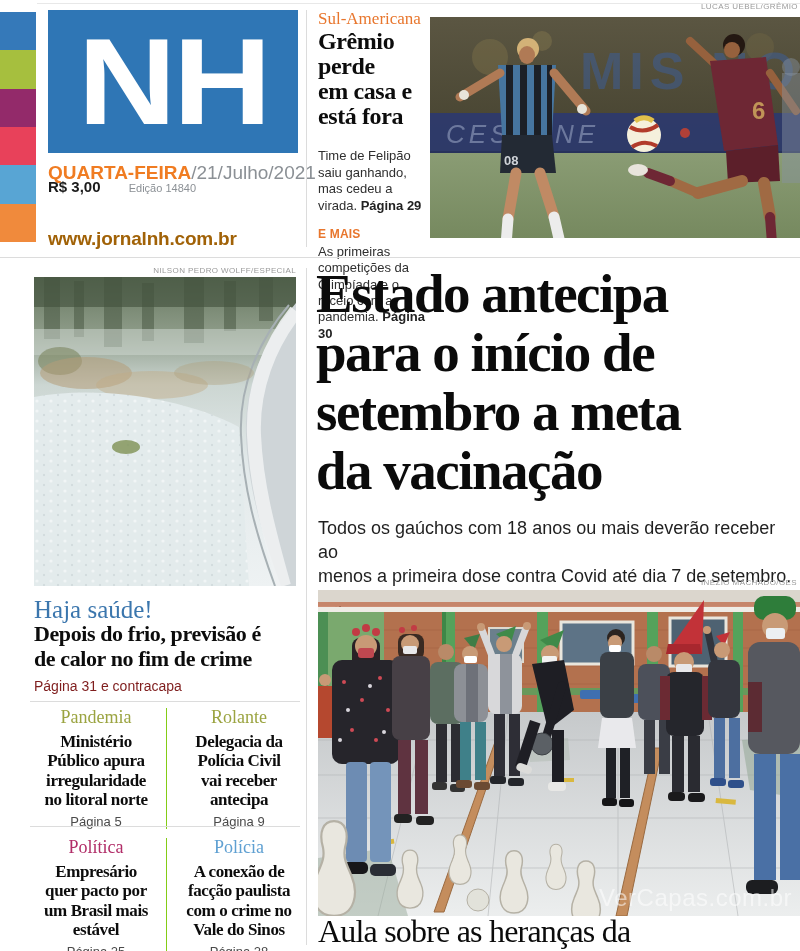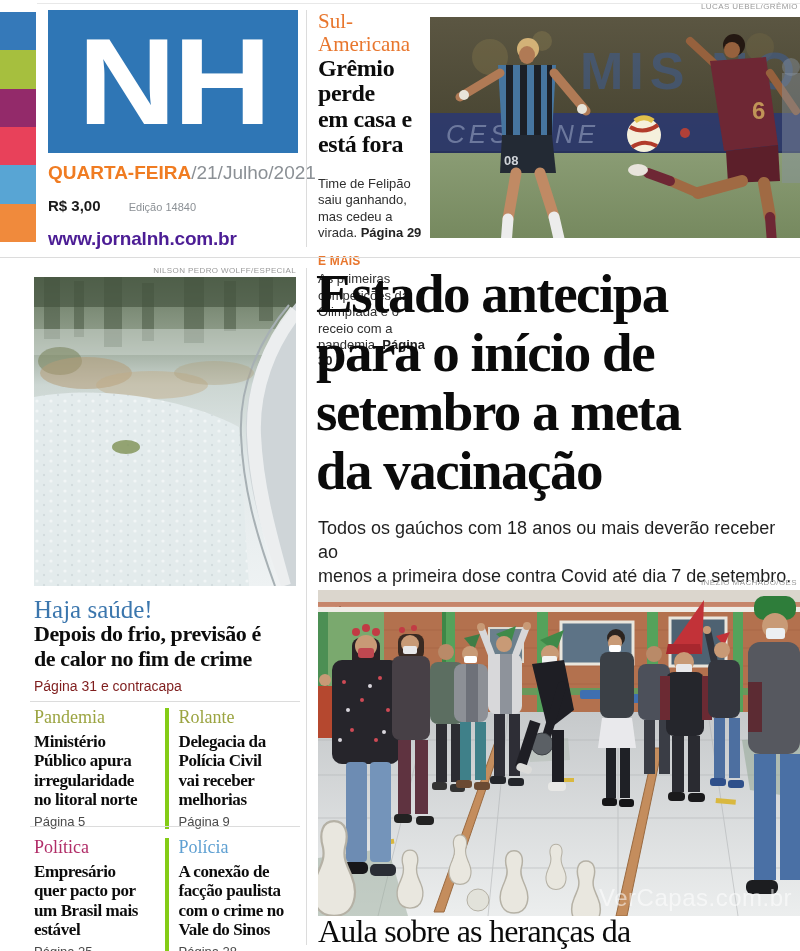--- a/index.html
+++ b/index.html
@@ -9,51 +9,51 @@
   .serif{font-family:"Liberation Serif",serif;}
   .pre{white-space:pre-line;}
   
   .stripe{left:0;top:12px;width:36px;height:230px;display:flex;flex-direction:column;}
   .stripe div{flex:1;}
   .logo-box{left:48px;top:10px;width:250px;height:143px;display:flex;align-items:center;justify-content:center;}
   .logo-box span{font-weight:bold;font-size:122px;line-height:1;color:#fff;letter-spacing:-3px;transform:scaleX(1.12);}
   .dateline{left:48px;top:162px;font-size:19px;white-space:nowrap;}
   .dateline .day{font-weight:bold;}
   .dateline .date{color:#8b9095;font-weight:normal;}
-  .priceline{left:48px;top:197px;font-size:15px;}
+  .priceline{left:48px;top:178px;font-size:15px;}
   .priceline .price{font-weight:bold;color:#1b1b1b;}
   .priceline .edition{font-size:11px;color:#8b9095;margin-left:24px;}
-  .site{left:48px;top:228px;font-size:19px;font-weight:bold;color:#4c1d95;letter-spacing:-.2px;}
+  .site{left:48px;top:228px;font-size:19px;font-weight:bold;color:#a16207;letter-spacing:-.2px;}
   .hairline{background:#e8e8e8;height:1px;}
   .vline{width:1px;background:#dcdcdc;}
   .hline{height:1px;background:#dcdcdc;}
   
   .credit{font-size:8px;color:#9a9a9a;letter-spacing:.4px;text-align:right;}
   
   .tstory{left:318px;top:10px;width:110px;}
   .kicker{font-family:"Liberation Serif",serif;}
-  .tstory .kicker{font-size:21px;line-height:1.1;}
+  .tstory .kicker{font-size:17px;line-height:1.1;}
   .tstory .hl{font-size:24px;font-weight:bold;line-height:1.05;letter-spacing:-.4px;color:#0c0c0c;margin-top:0;}
   .tstory .deck{font-size:13px;line-height:1.26;color:#2f2f2f;margin-top:19px;}
   .tstory .emais{font-size:12px;font-weight:bold;margin-top:13px;letter-spacing:.2px;}
   .tstory .more{font-size:13px;line-height:1.26;color:#2f2f2f;margin-top:3px;}
   b.pg{color:#222;}
   
   .lead-hl{left:316px;top:264px;width:482px;font-weight:bold;font-size:55px;line-height:59px;
            letter-spacing:-1.5px;color:#0b0b0b;}
   .lead-sub{left:318px;top:516px;width:480px;font-size:18px;line-height:24px;color:#1f1f1f;}
   .pageref-sm{font-size:13px;font-weight:bold;color:#4a4a4a;}
   
   .w-kicker{left:34px;top:596px;font-size:25px;}
   .w-hl{left:34px;top:621px;width:276px;font-weight:bold;font-size:22px;line-height:1.14;letter-spacing:-.4px;color:#0c0c0c;}
   .w-page{left:34px;top:678px;font-size:14px;color:#7f1d1d;}
   
   .briefrow{left:34px;width:267px;display:flex;}
-  .brief{width:124px;}
-  .brief.second{border-left:4px solid #84cc16;padding-left:10px;margin-left:8px;}
+  .brief{width:124px;text-align:center;}
+  .brief.second{border-left:1px solid #84cc16;padding-left:10px;margin-left:8px;}
   .brief .kicker{font-size:18px;line-height:1.1;}
   .brief .bhl{font-size:17px;font-weight:bold;line-height:1.14;letter-spacing:-.4px;color:#0c0c0c;margin-top:4px;}
   .brief .bpage{font-size:13px;color:#4a4a4a;margin-top:5px;}
   
   .b-photo{left:318px;top:590px;width:482px;height:326px;overflow:hidden;}
   .watermark{position:absolute;right:8px;bottom:4px;font-size:24px;color:rgba(255,255,255,.55);letter-spacing:.5px;}
   .b-hlrow{left:318px;top:914px;width:480px;display:flex;align-items:flex-end;}
   .b-hl{font-weight:normal;font-size:32px;letter-spacing:-.8px;color:#0b0b0b;line-height:1.1;}
   .b-hlrow .pageref-sm{margin-left:auto;padding-bottom:3px;font-size:12px;}
   .photo{display:block;}
@@ -252,21 +252,21 @@
 Público apura
 irregularidade
 no litoral norte</div>
       <div class="bpage">Página 5</div>
     </div>
     <div class="brief second">
       <div class="kicker" style="color: rgb(155, 164, 65);">Rolante</div>
       <div class="bhl serif pre">Delegacia da
 Polícia Civil
 vai receber
-melhorias</div>
+antecipa</div>
       <div class="bpage">Página 9</div>
     </div>
   </div>
 
   <div class="abs hline" style="left:30px;top:826px;width:270px;"></div>
 
   <div class="abs briefrow" style="top:838px;">
     <div class="brief">
       <div class="kicker" style="color: rgb(177, 45, 104);">Política</div>
       <div class="bhl serif pre">Empresário

